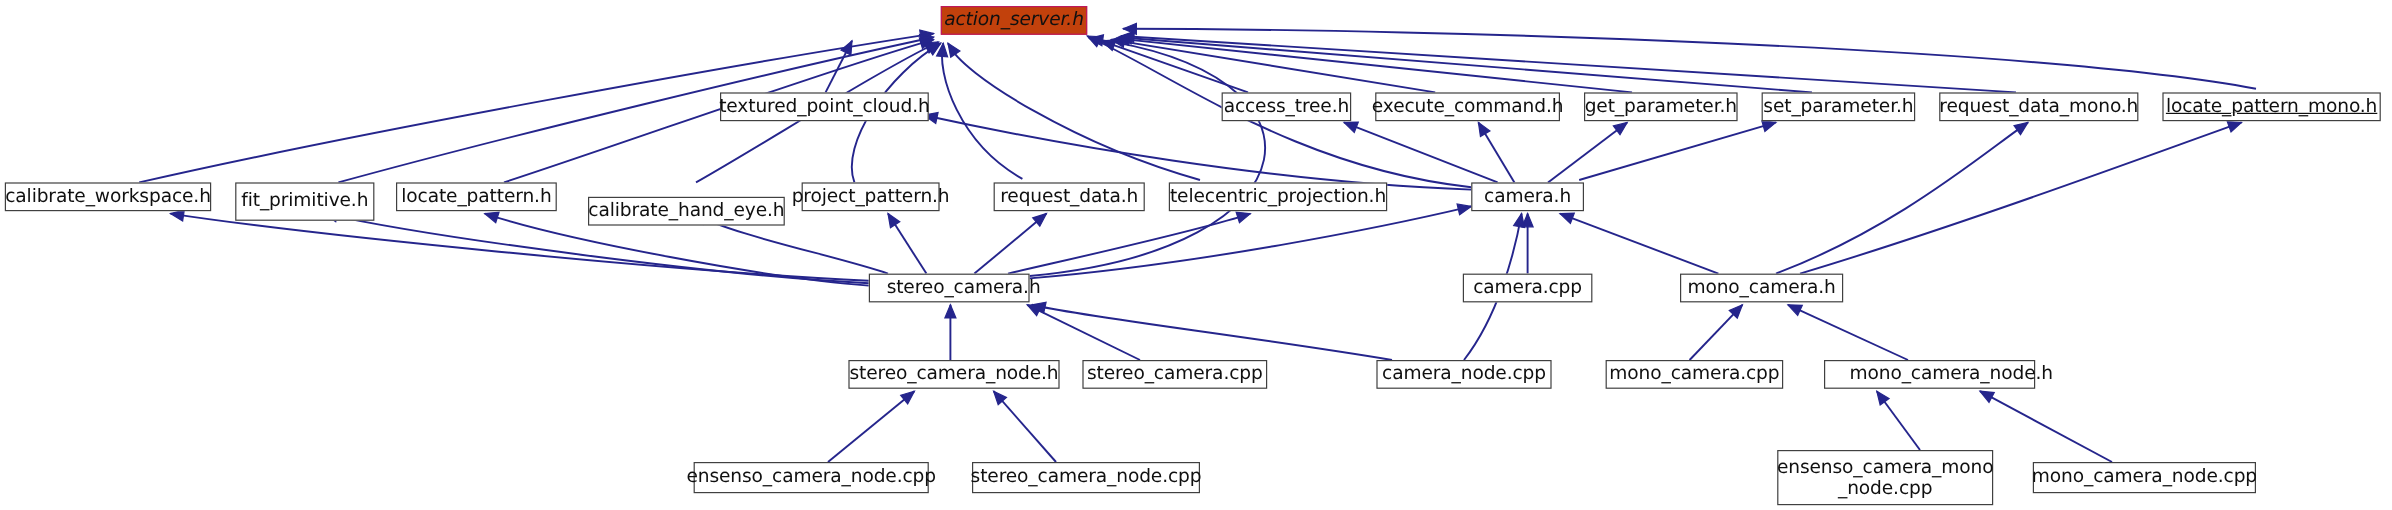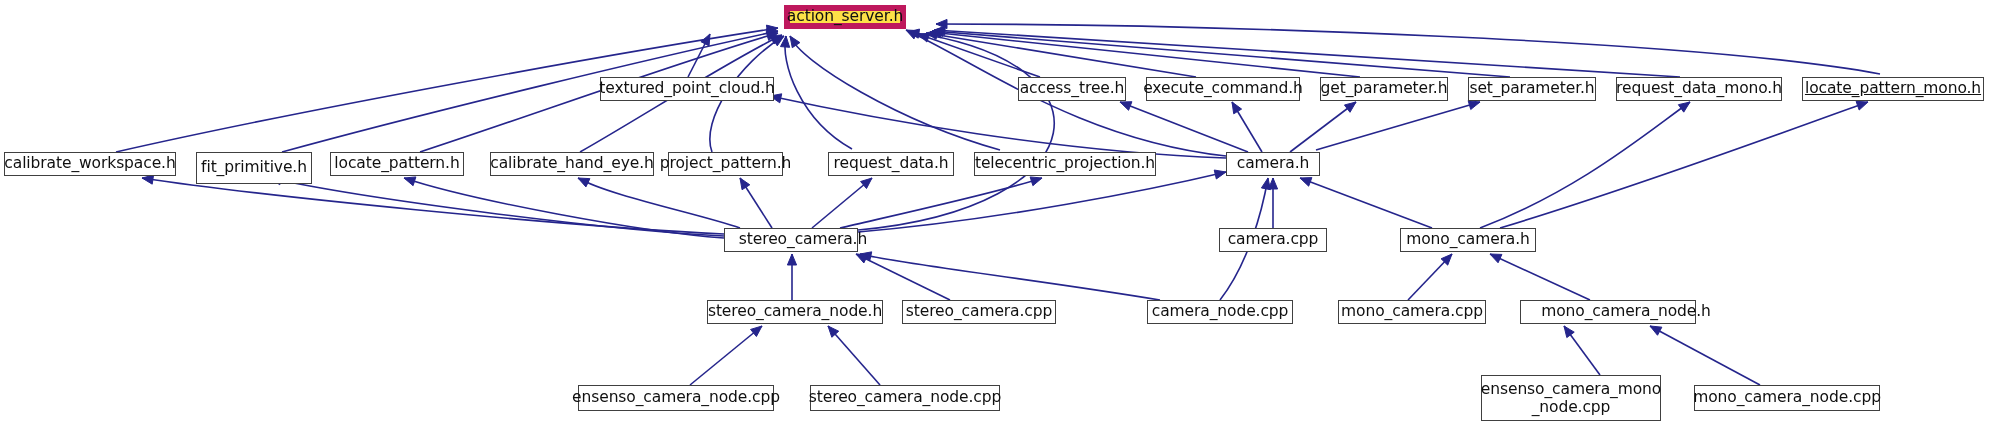--- a/index.html
+++ b/index.html
@@ -42,22 +42,23 @@
     line-height: 1.12;
     display: flex;
     align-items: center;
     justify-content: center;
     text-align: center;
     white-space: pre-line;
     letter-spacing: -0.1px;
     z-index: 3;
   }
   .node.root {
-    background: #fde047;
-    border: 6px solid #be185d;
+    background: #c2410c;
+    border: 1px solid #be185d;
+    font-style: italic;
   }
   .node.two-line {
     line-height: 1.18;
   }
 </style>
 </head>
 <body>
 
 <div id="graph-root">
   <svg id="graph-svg" viewBox="0 0 1993 425" preserveAspectRatio="none" xmlns="http://www.w3.org/2000/svg">
@@ -153,21 +154,21 @@
       <div class="node" style="left: 600px; top: 77px; width: 174px; height: 24px;">textured_point_cloud.h</div>
       <div class="node" style="left: 1018px; top: 77px; width: 108px; height: 24px;">access_tree.h</div>
       <div class="node" style="left: 1146px; top: 77px; width: 154px; height: 24px;">execute_command.h</div>
       <div class="node" style="left: 1320px; top: 77px; width: 128px; height: 24px;">get_parameter.h</div>
       <div class="node" style="left: 1468px; top: 77px; width: 128px; height: 24px;">set_parameter.h</div>
       <div class="node" style="left: 1616px; top: 77px; width: 166px; height: 24px;">request_data_mono.h</div>
       <div class="node" style="left: 1802px; top: 77px; width: 182px; height: 24px; text-decoration: underline;">locate_pattern_mono.h</div>
       <div class="node" style="left: 4px; top: 152px; width: 172px; height: 24px; text-align: right;">calibrate_workspace.h</div>
       <div class="node" style="left: 196px; top: 152px; width: 116px; height: 32px;">fit_primitive.h</div>
       <div class="node" style="left: 330px; top: 152px; width: 134px; height: 24px;">locate_pattern.h</div>
-      <div class="node" style="left: 490px; top: 152px; width: 164px; height: 24px;">calibrate_hand_eye.h</div>
+      <div class="node" style="left: 490px; top: 164px; width: 164px; height: 24px;">calibrate_hand_eye.h</div>
       <div class="node" style="left: 668px; top: 152px; width: 115px; height: 24px;">project_pattern.h</div>
       <div class="node" style="left: 828px; top: 152px; width: 126px; height: 24px;">request_data.h</div>
       <div class="node" style="left: 974px; top: 152px; width: 182px; height: 24px;">telecentric_projection.h</div>
       <div class="node" style="left: 1226px; top: 152px; width: 94px; height: 24px;">camera.h</div>
       <div class="node" style="left: 724px; top: 228px; width: 134px; height: 24px; padding-left: 24px;">stereo_camera.h</div>
       <div class="node" style="left: 1219px; top: 228px; width: 108px; height: 24px;">camera.cpp</div>
       <div class="node" style="left: 1400px; top: 228px; width: 136px; height: 24px;">mono_camera.h</div>
       <div class="node" style="left: 707px; top: 300px; width: 176px; height: 24px;">stereo_camera_node.h</div>
       <div class="node" style="left: 902px; top: 300px; width: 154px; height: 24px;">stereo_camera.cpp</div>
       <div class="node" style="left: 1147px; top: 300px; width: 146px; height: 24px;">camera_node.cpp</div>

